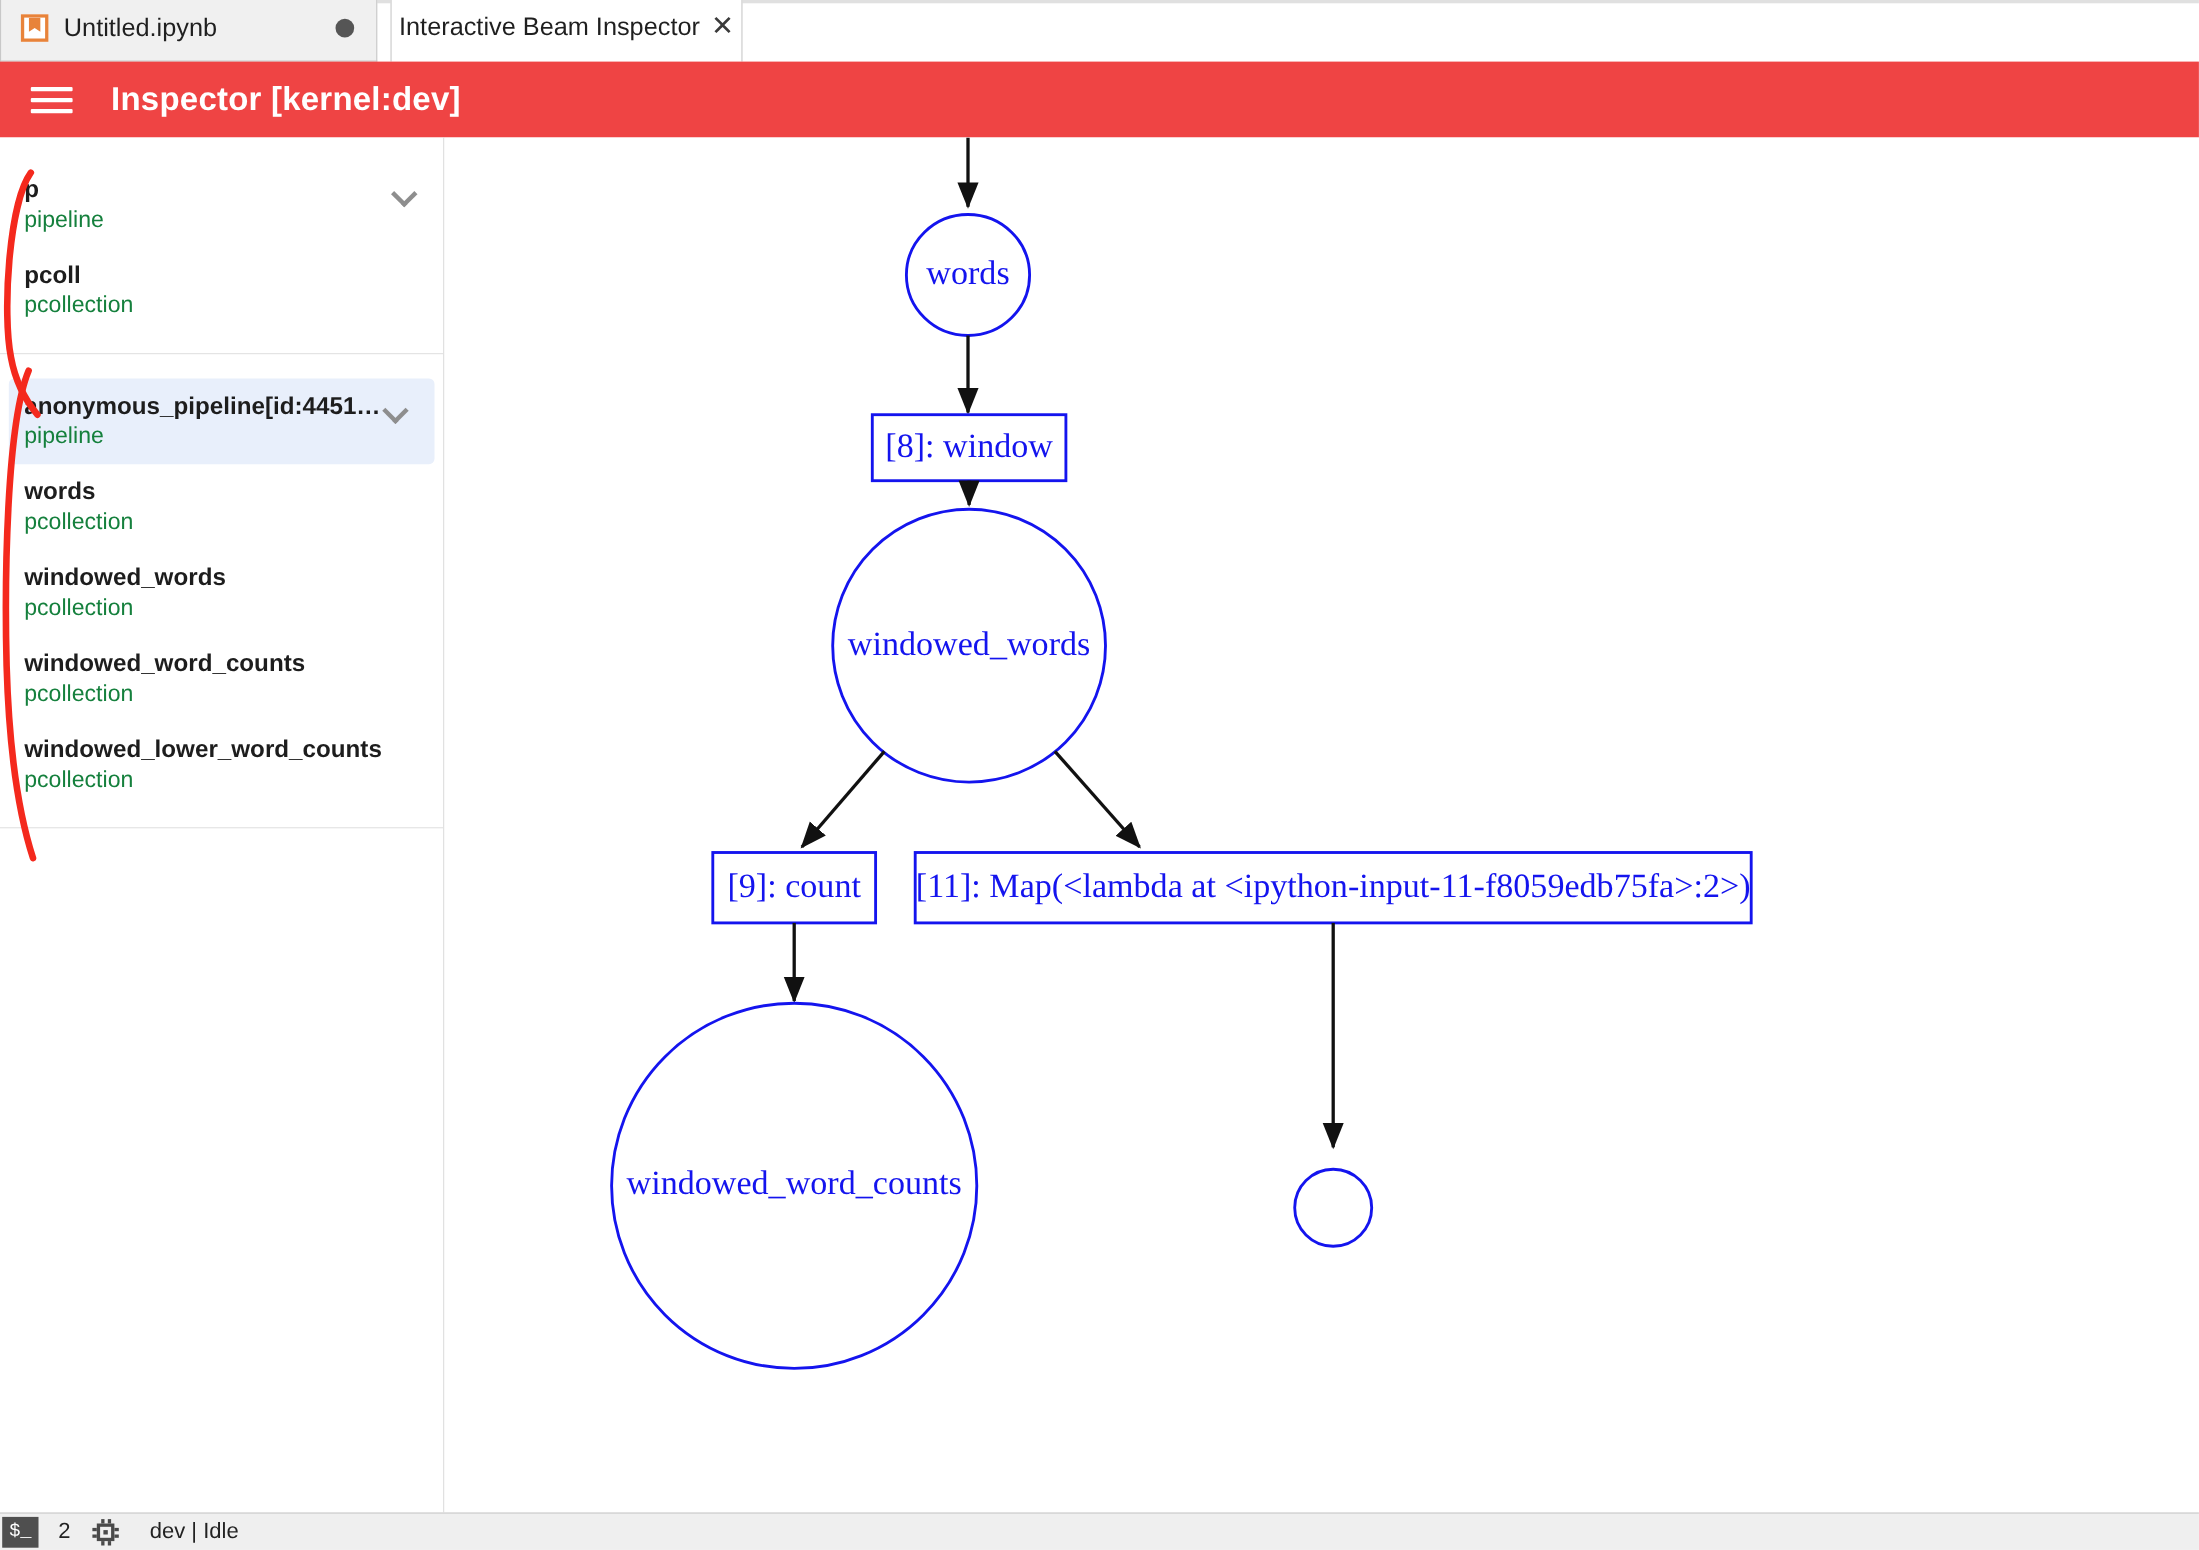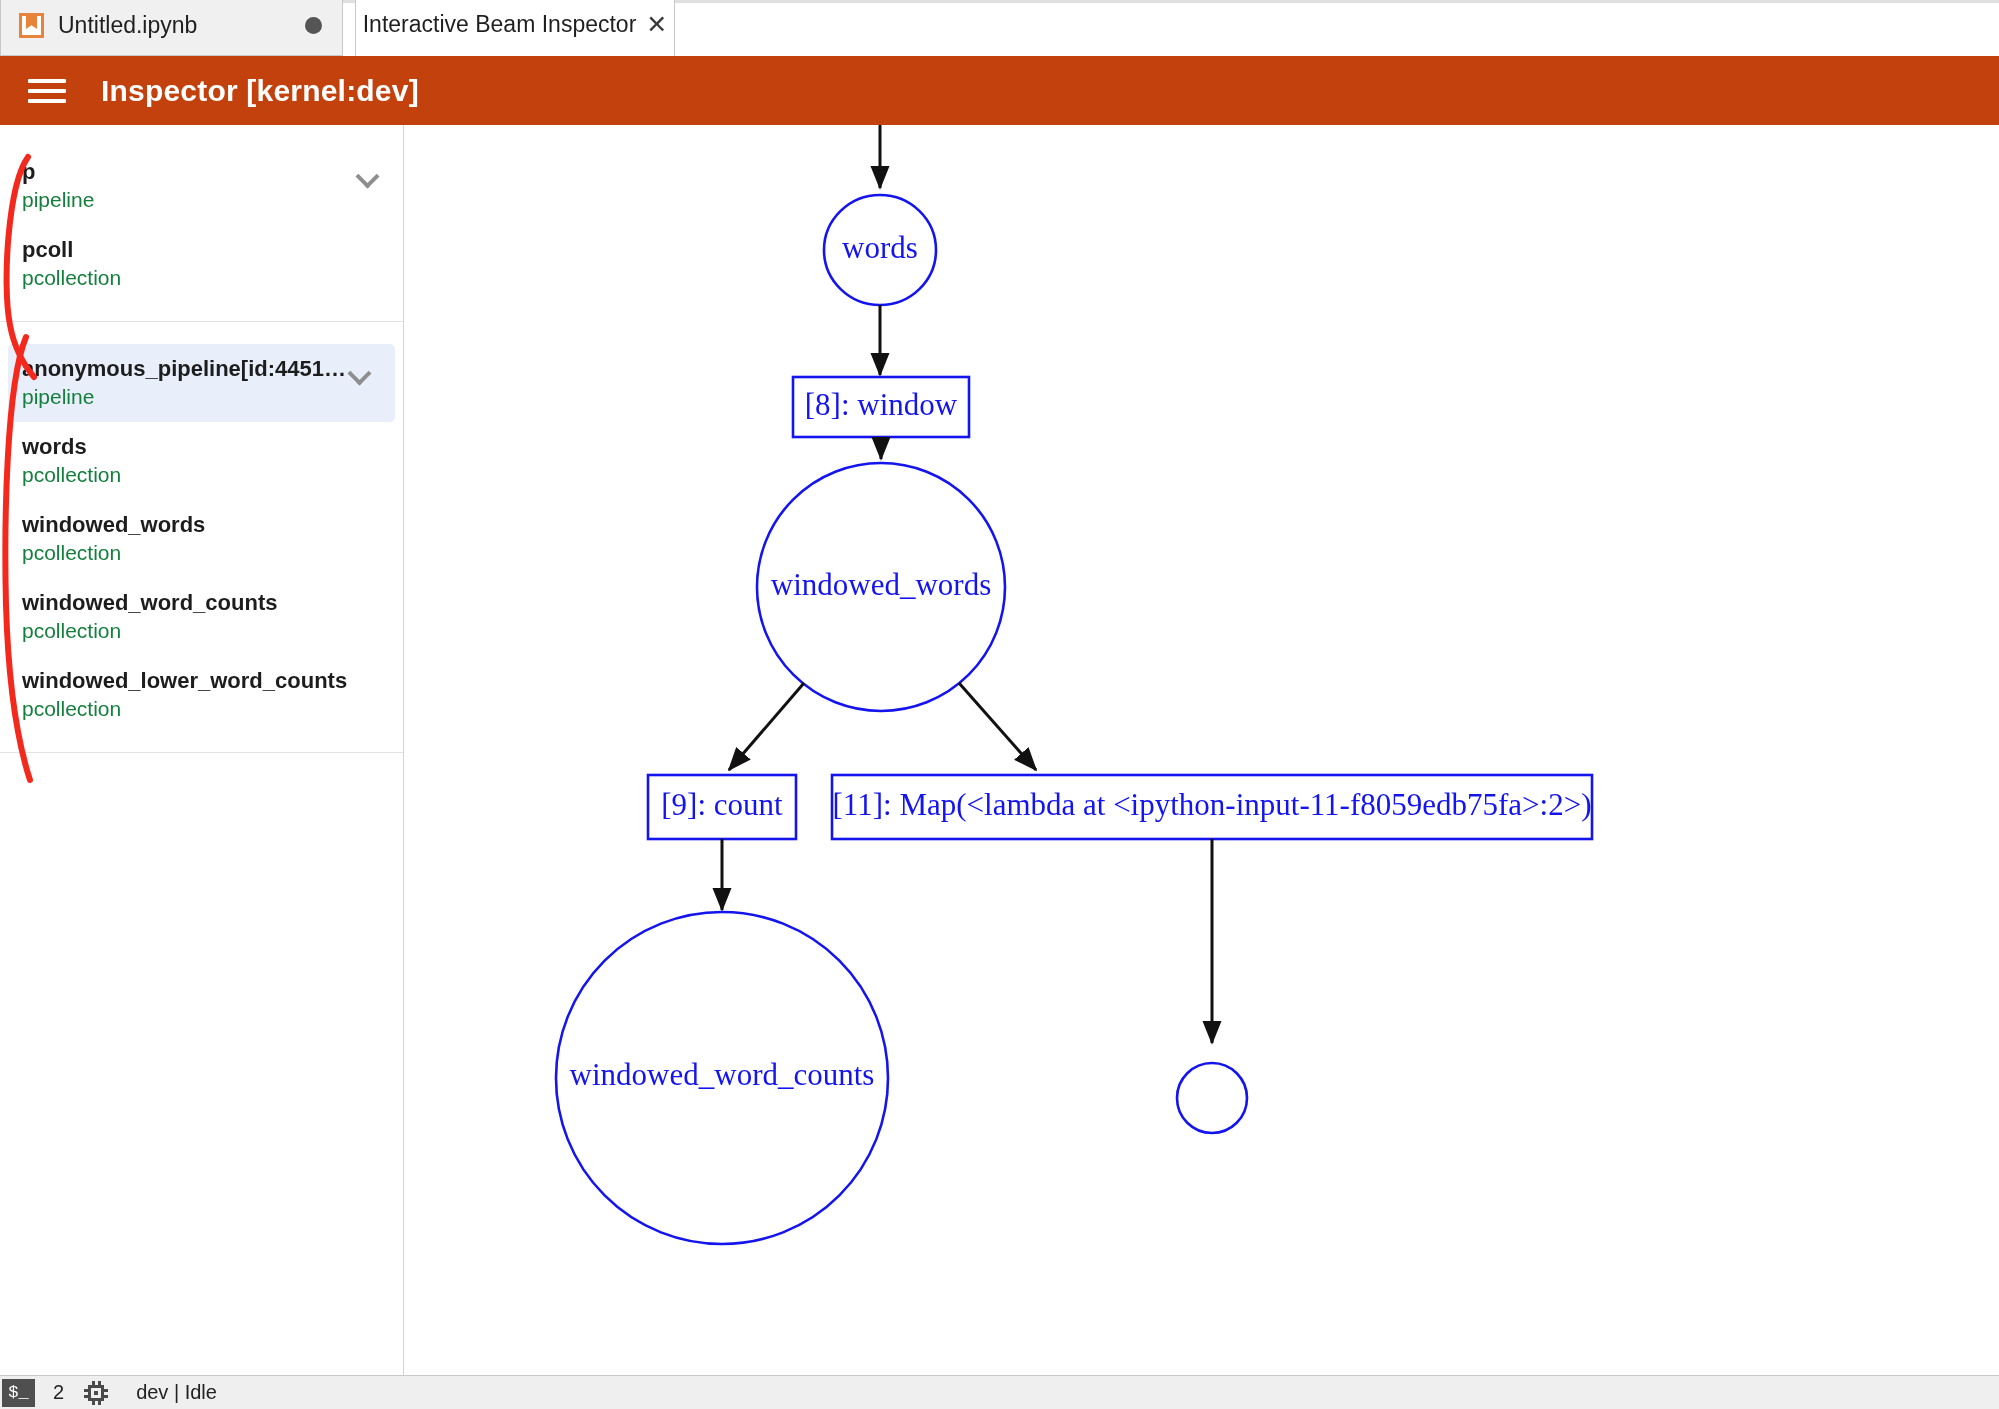--- a/index.html
+++ b/index.html
@@ -89,21 +89,21 @@
     height: 50px;
     background: #ffffff;
   }
 
   
   .header {
     position: absolute;
     top: 56px; left: 0;
     width: 1999px;
     height: 69px;
-    background: #c2410c;
+    background: #ef4444;
     display: flex;
     align-items: center;
     padding-left: 28px;
     box-sizing: border-box;
   }
   .hamburger {
     width: 38px;
     margin-right: 35px;
     cursor: pointer;
   }

